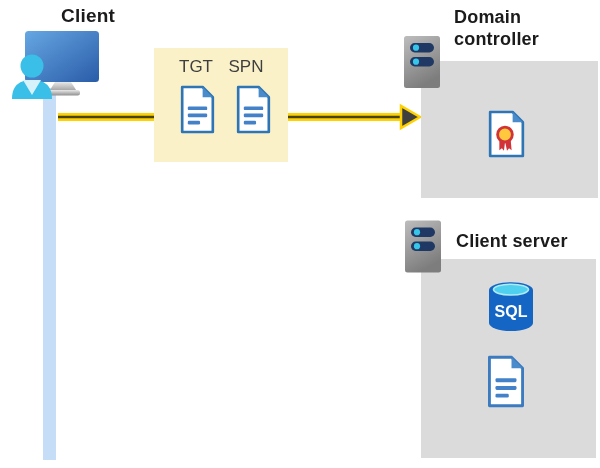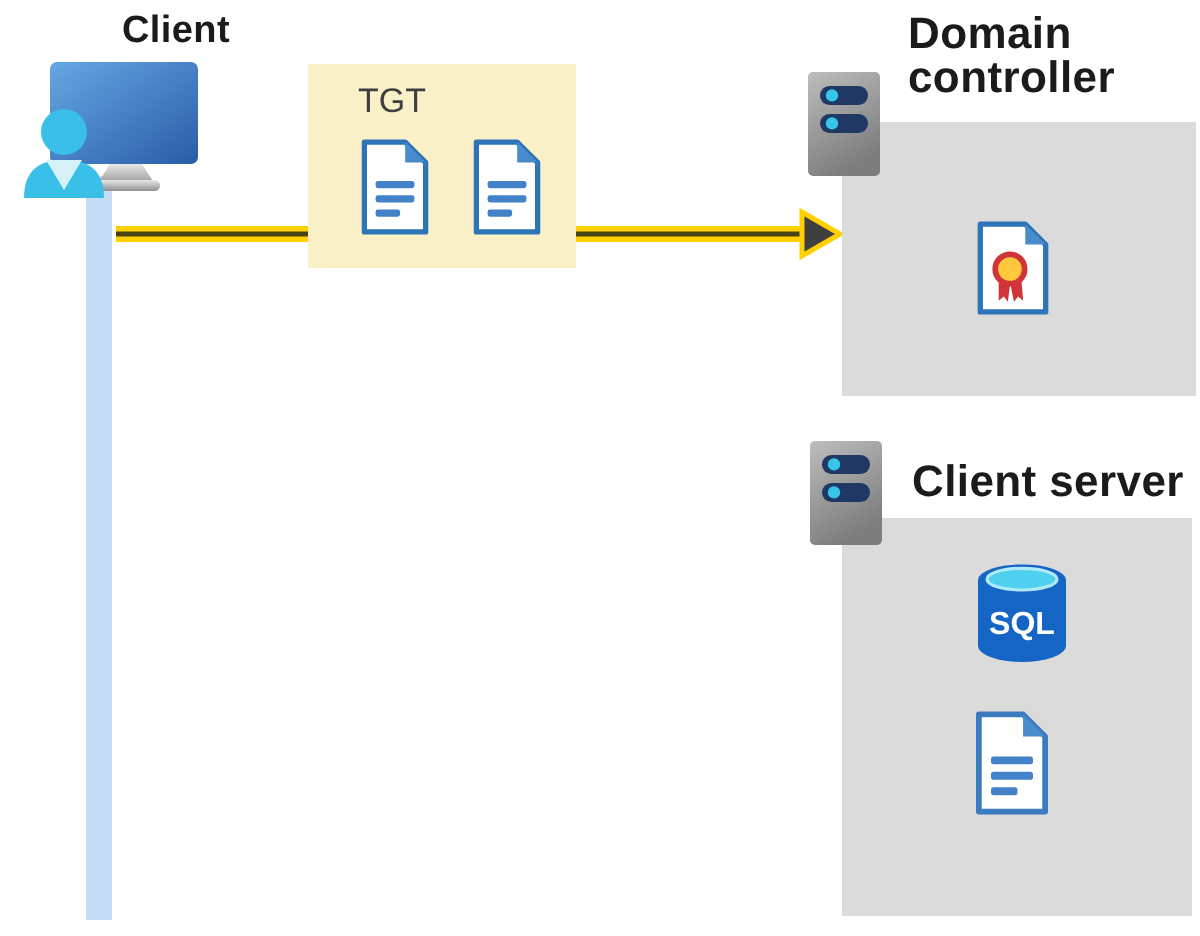--- a/index.html
+++ b/index.html
@@ -10,21 +10,21 @@
     width: 600px;
     height: 468px;
     background: #ffffff;
     overflow: hidden;
   }
   .abs { position: absolute; }
 
   
   .node-heading {
     font-weight: 700;
-    font-size: 22px;
+    font-size: 18px;
     line-height: 22px;
     color: #1b1b1b;
     letter-spacing: 0.2px;
   }
   .ticket-label {
     font-size: 17px;
     color: #3f3f3f;
     text-align: center;
   }
   .keytab-label {
@@ -73,22 +73,23 @@
       </linearGradient>
     </defs>
     <rect x="17" y="5" width="74" height="51" rx="3.5" fill="url(#mong)"></rect>
     <polygon points="47,56 63,56 70,67 40,67" fill="url(#standg)"></polygon>
     <rect x="38" y="64" width="34" height="5.5" rx="2.5" fill="url(#standg)"></rect>
     <circle cx="24" cy="40" r="11.5" fill="#39bfe8"></circle>
     <path d="M4,73 C4,58 13,54 24,54 C35,54 44,58 44,73 Z" fill="#39bfe8"></path>
     <polygon points="15,54 33,54 24,69" fill="#d5f2fb"></polygon>
   </svg>
 
-  <div class="abs ticket-box" style="left:154px; top:32px; width:134px; height:102px;">
+  <div class="abs ticket-box" style="left:154px; top:48px; width:134px; height:114px;">
     <div class="abs ticket-label" style="left:12px; top:9px; width:60px;">TGT</div>
+    <div class="abs ticket-label" style="left:62px; top:9px; width:60px;">SPN</div>
 
     <svg class="abs" style="left:25px; top:37px;" width="37" height="49" viewBox="0 0 36 48">
       <path d="M3,2 H23 L33,12 V46 H3 Z" fill="#ffffff" stroke="#2e75b6" stroke-width="2.6" stroke-linejoin="round"></path>
       <polygon points="23,2 33,12 23,12" fill="#4a8ccb"></polygon>
       <rect x="8.5" y="21" width="19" height="3.6" rx="1.2" fill="#4381c8"></rect>
       <rect x="8.5" y="28" width="19" height="3.6" rx="1.2" fill="#4381c8"></rect>
       <rect x="8.5" y="35" width="12" height="3.6" rx="1.2" fill="#4381c8"></rect>
     </svg>
 
     <svg class="abs" style="left:81px; top:37px;" width="37" height="49" viewBox="0 0 36 48">

